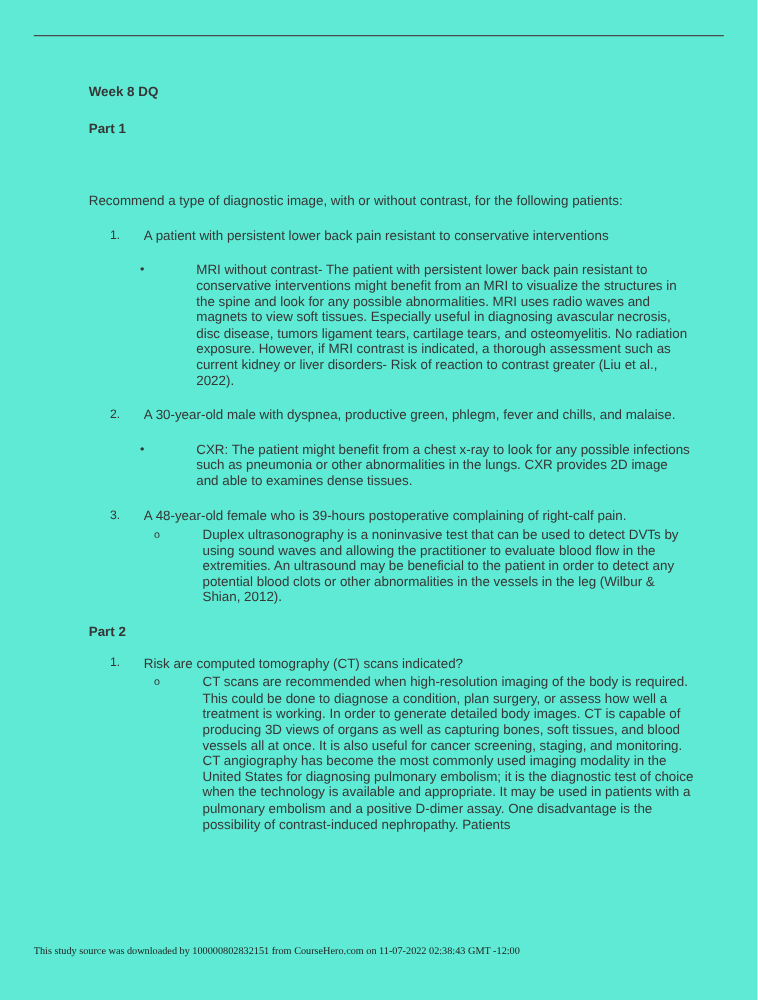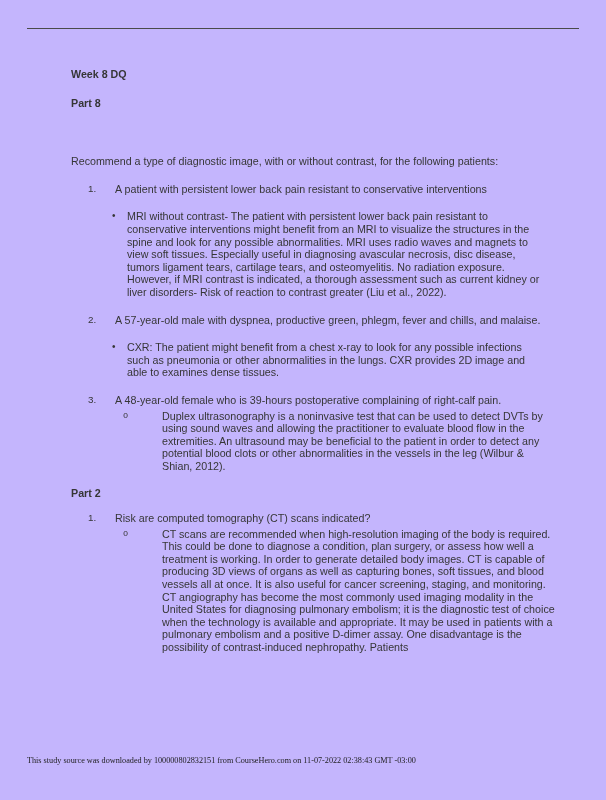--- a/index.html
+++ b/index.html
@@ -1,21 +1,21 @@
 <!DOCTYPE html>
 <html><head>
 <meta charset="utf-8">
 <style>
   * { margin: 0; padding: 0; box-sizing: border-box; }
   html, body { background: #ffffff; }
   .page {
     position: relative;
     width: 606px;
     height: 800px;
-    background: #c4b5fd;
+    background: #5eead4;
     font-family: "Liberation Sans", "DejaVu Sans", sans-serif;
     color: #363636;
     overflow: hidden;
   }
   .top-rule {
     position: absolute;
     top: 28px;
     left: 27px;
     width: 552px;
     height: 1px;
@@ -54,21 +54,21 @@
   .bullet-row {
     display: flex;
     margin-left: 41px;
     margin-bottom: 15px;
   }
   .bullet-marker {
     width: 15px;
     flex: 0 0 15px;
     font-size: 10px;
   }
-  .bullet-text { width: 418px; }
+  .bullet-text { width: 418px; margin-left: 30px; }
   .o-row {
     display: flex;
     margin-left: 52px;
     margin-bottom: 15px;
   }
   .o-row.last { margin-bottom: 0; }
   .o-marker {
     width: 20px;
     flex: 0 0 20px;
     font-family: "Liberation Mono", "DejaVu Sans Mono", monospace;
@@ -100,36 +100,36 @@
 <body>
 
 <div class="page">
 
   <div class="top-rule"></div>
 
   <div class="content">
 
     <div class="doc-heading">Week 8 DQ</div>
 
-    <div class="part-heading">Part 8</div>
+    <div class="part-heading">Part 1</div>
 
     <div class="intro">Recommend a type of diagnostic image, with or without contrast, for the following patients:</div>
 
     <div class="list-row">
       <div class="num-marker">1.</div>
       <div class="item-text">A patient with persistent lower back pain resistant to conservative interventions</div>
     </div>
     <div class="bullet-row">
       <div class="bullet-marker">•</div>
       <div class="bullet-text">MRI without contrast- The patient with persistent lower back pain resistant to conservative interventions might benefit from an MRI to visualize the structures in the spine and look for any possible abnormalities. MRI uses radio waves and magnets to view soft tissues. Especially useful in diagnosing avascular necrosis, disc disease, tumors ligament tears, cartilage tears, and osteomyelitis. No radiation exposure. However, if MRI contrast is indicated, a thorough assessment such as current kidney or liver disorders- Risk of reaction to contrast greater (Liu et al., 2022).</div>
     </div>
 
     <div class="list-row">
       <div class="num-marker">2.</div>
-      <div class="item-text">A 57-year-old male with dyspnea, productive green, phlegm, fever and chills, and malaise.</div>
+      <div class="item-text">A 30-year-old male with dyspnea, productive green, phlegm, fever and chills, and malaise.</div>
     </div>
     <div class="bullet-row">
       <div class="bullet-marker">•</div>
       <div class="bullet-text">CXR: The patient might benefit from a chest x-ray to look for any possible infections such as pneumonia or other abnormalities in the lungs. CXR provides 2D image and able to examines dense tissues.</div>
     </div>
 
     <div class="list-row tight">
       <div class="num-marker">3.</div>
       <div class="item-text">A 48-year-old female who is 39-hours postoperative complaining of right-calf pain.</div>
     </div>
@@ -144,17 +144,17 @@
       <div class="num-marker">1.</div>
       <div class="item-text">Risk are computed tomography (CT) scans indicated?</div>
     </div>
     <div class="o-row last">
       <div class="o-marker">o</div>
       <div class="o-text">CT scans are recommended when high-resolution imaging of the body is required. This could be done to diagnose a condition, plan surgery, or assess how well a treatment is working. In order to generate detailed body images. CT is capable of producing 3D views of organs as well as capturing bones, soft tissues, and blood vessels all at once. It is also useful for cancer screening, staging, and monitoring. CT angiography has become the most commonly used imaging modality in the United States for diagnosing pulmonary embolism; it is the diagnostic test of choice when the technology is available and appropriate. It may be used in patients with a pulmonary embolism and a positive D-dimer assay. One disadvantage is the possibility of contrast-induced nephropathy. Patients</div>
     </div>
 
   </div>
 
-  <div class="footer-note">This study source was downloaded by 100000802832151 from CourseHero.com on 11-07-2022 02:38:43 GMT -03:00</div>
+  <div class="footer-note">This study source was downloaded by 100000802832151 from CourseHero.com on 11-07-2022 02:38:43 GMT -12:00</div>
 
   <a class="footer-url" href="#">https://www.coursehero.com/file/164148498/Week-8-DQdocx/</a>
 
 </div>
 
 </body></html>

